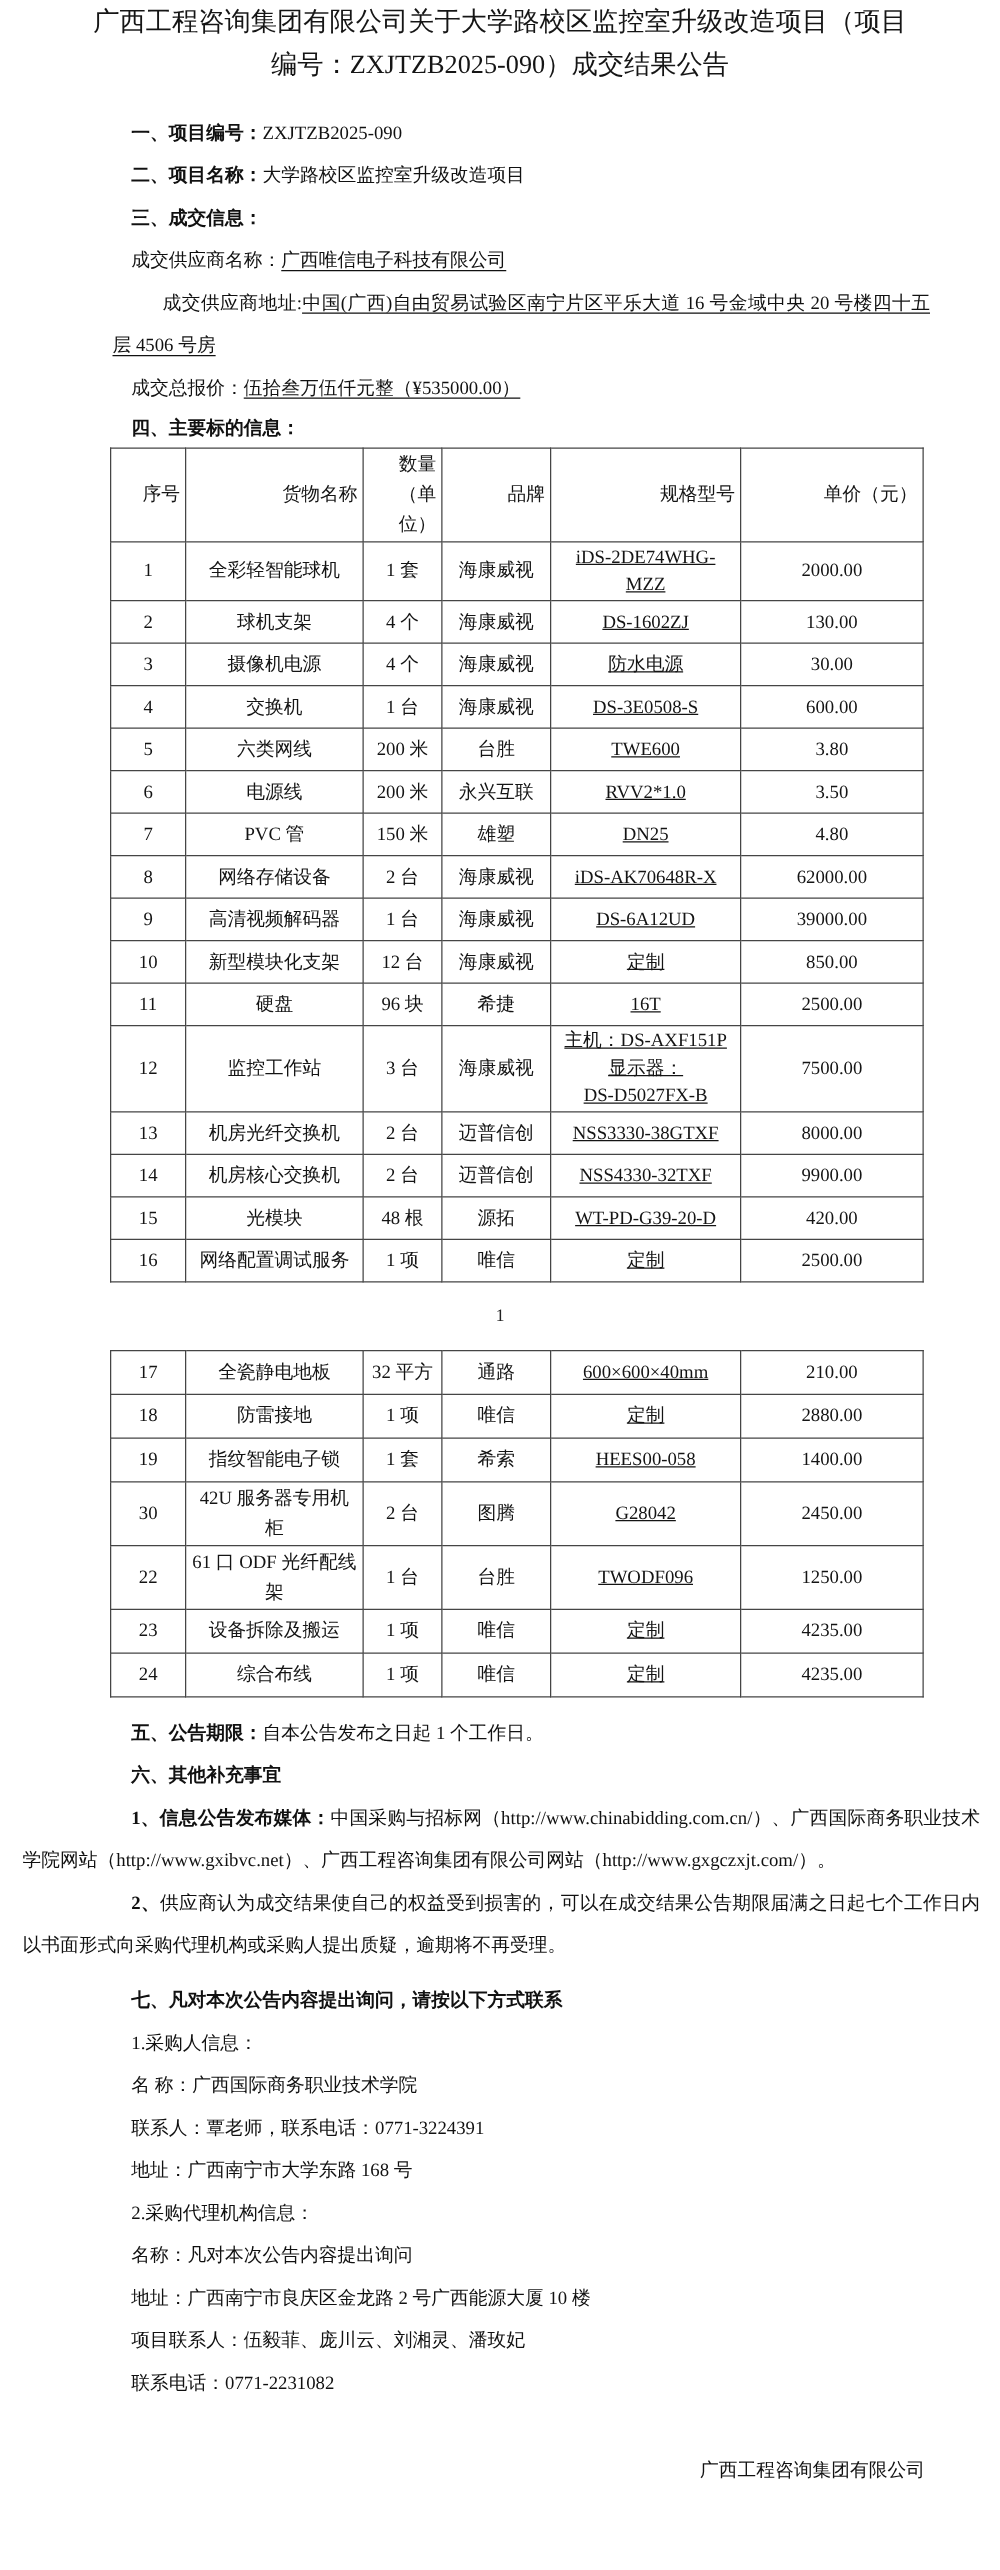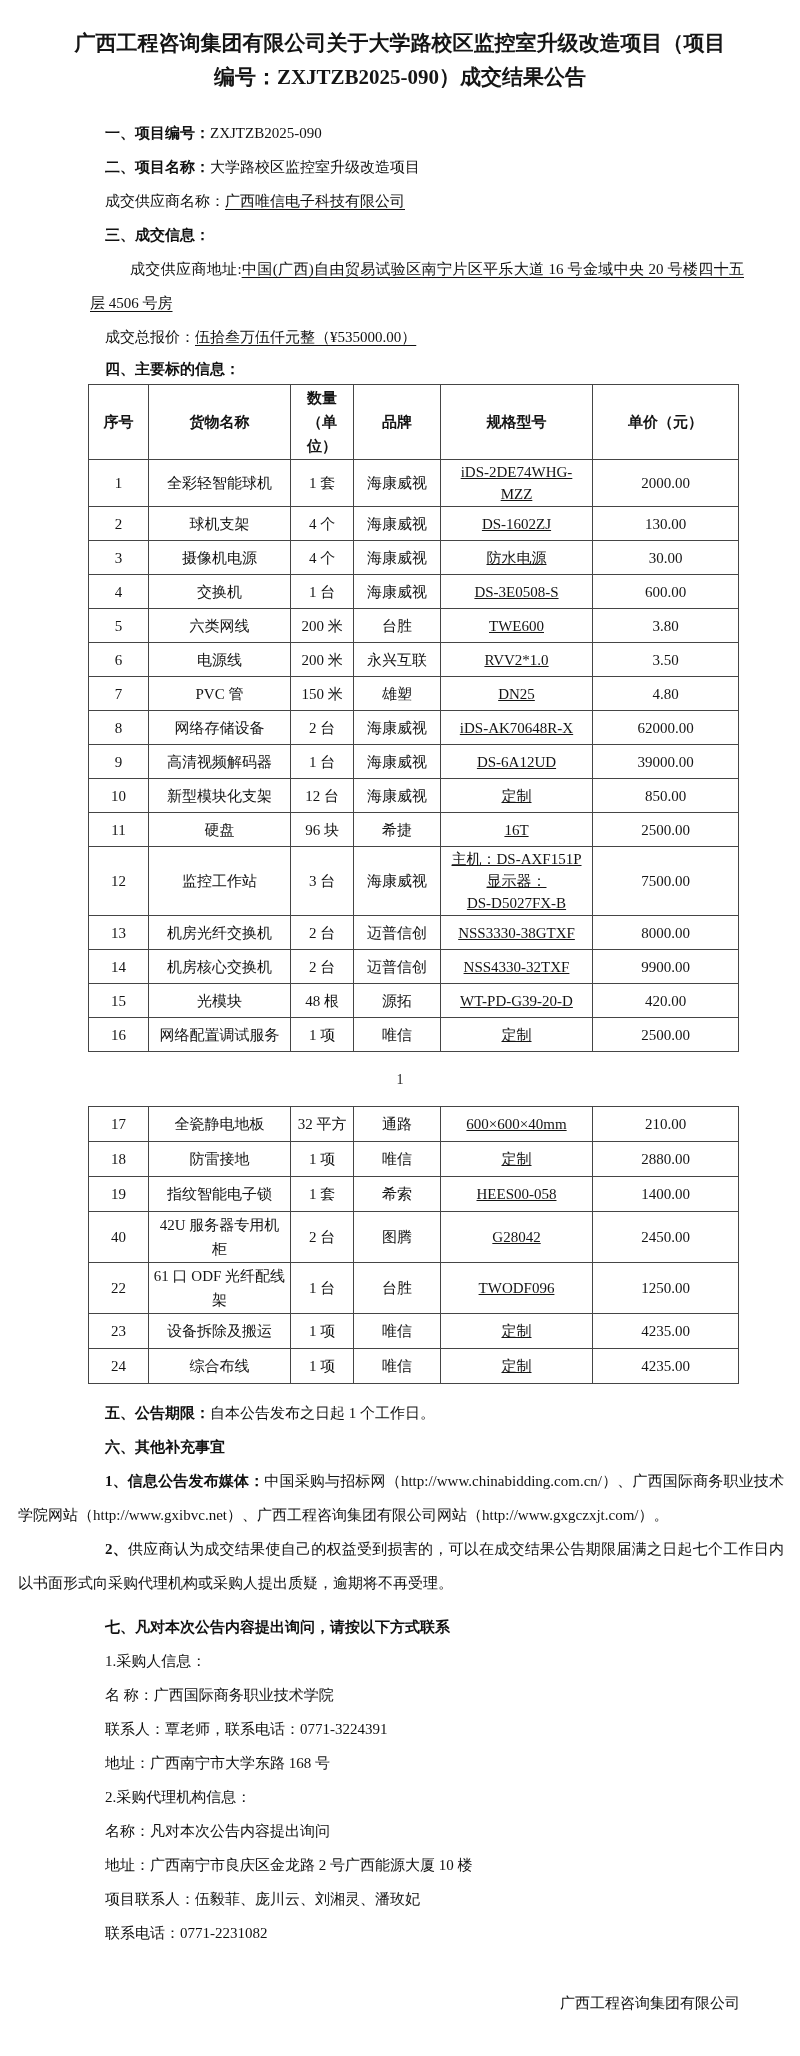--- a/index.html
+++ b/index.html
@@ -2,22 +2,22 @@
 <html><head>
 <meta charset="utf-8">
 <style>
   html,body{margin:0;padding:0;background:#ffffff;}
   .page{
     width:800px;height:2056px;margin:0 auto;background:#ffffff;color:#111;
     font-family:"Liberation Serif","DejaVu Serif",serif;
     font-size:15px;position:relative;overflow:hidden;
   }
   .title{
-    margin:0 68px;padding-top:26px;text-align:center;
-    font-size:21px;font-weight:bold;line-height:34px;color:#151515;
+    margin:0 68px;text-align:center;
+    font-size:21px;font-weight:normal;line-height:34px;color:#151515;
   }
   p{margin:0;}
   .line{margin-left:105px;margin-right:55px;line-height:34px;}
   .gap-top{margin-top:22px;}
   .b{font-weight:bold;text-align:right;}
   u{text-decoration:underline;text-underline-offset:3px;}
   .addr{
     margin-left:90px;margin-right:56px;text-indent:40px;
     line-height:34px;text-align:justify;
   }
@@ -29,44 +29,44 @@
   table{
     border-collapse:collapse;table-layout:fixed;
     width:650px;margin-left:88px;
     font-size:15px;color:#141414;
   }
   .tbl2{margin-top:16px;}
   th,td{
     border:1px solid #454545;text-align:center;vertical-align:middle;
     padding:1px 4px;overflow:hidden;
   }
-  th{font-weight:bold;height:56px;line-height:24px;white-space:pre-line;}
+  th{font-weight:normal;height:56px;line-height:24px;white-space:pre-line;text-align:right;}
   .tbl1 td{height:31px;line-height:24px;}
   .tbl2 td{height:32px;line-height:24px;}
   td.spec{white-space:pre-line;line-height:22px;text-decoration:underline;}
   .pagenum{ text-align:center;line-height:20px;font-size:14px;color:#222;}
   .pn1{margin-top:18px;}
   .after-tbl2{margin-top:12px;}
   .sign{margin-top:36px;text-align:right;padding-right:60px;line-height:34px;}
   .s7{margin-top:10px;}
 </style>
 </head>
 <body>
 
 <div class="page">
 
   <h1 class="title">广西工程咨询集团有限公司关于大学路校区监控室升级改造项目（项目编号：ZXJTZB2025-090）成交结果公告</h1>
 
   <p class="line gap-top"><span class="b">一、项目编号：</span><span>ZXJTZB2025-090</span></p>
 
   <p class="line"><span class="b">二、项目名称：</span><span>大学路校区监控室升级改造项目</span></p>
 
+  <p class="line"><span class="b">三、成交信息：</span></p>
+
   <p class="line"><span>成交供应商名称：</span><u>广西唯信电子科技有限公司</u></p>
-
-  <p class="line"><span class="b">三、成交信息：</span></p>
 
   <p class="addr"><span>成交供应商地址:</span><u>中国(广西)自由贸易试验区南宁片区平乐大道 16 号金域中央 20 号楼四十五层 4506 号房</u></p>
 
   <p class="line"><span>成交总报价：</span><u>伍拾叁万伍仟元整（¥535000.00）</u></p>
 
   <p class="line sec-heading"><span class="b">四、主要标的信息：</span></p>
 
   <table class="tbl1">
     <colgroup>
         <col style="width: 60px;">
@@ -251,21 +251,21 @@
         </tr>
         <tr>
           <td>19</td>
           <td>指纹智能电子锁</td>
           <td>1 套</td>
           <td>希索</td>
           <td class="spec">HEES00-058</td>
           <td>1400.00</td>
         </tr>
         <tr>
-          <td>40</td>
+          <td>30</td>
           <td>42U 服务器专用机柜</td>
           <td>2 台</td>
           <td>图腾</td>
           <td class="spec">G28042</td>
           <td>2450.00</td>
         </tr>
         <tr>
           <td>22</td>
           <td>61 口 ODF 光纤配线架</td>
           <td>1 台</td>

